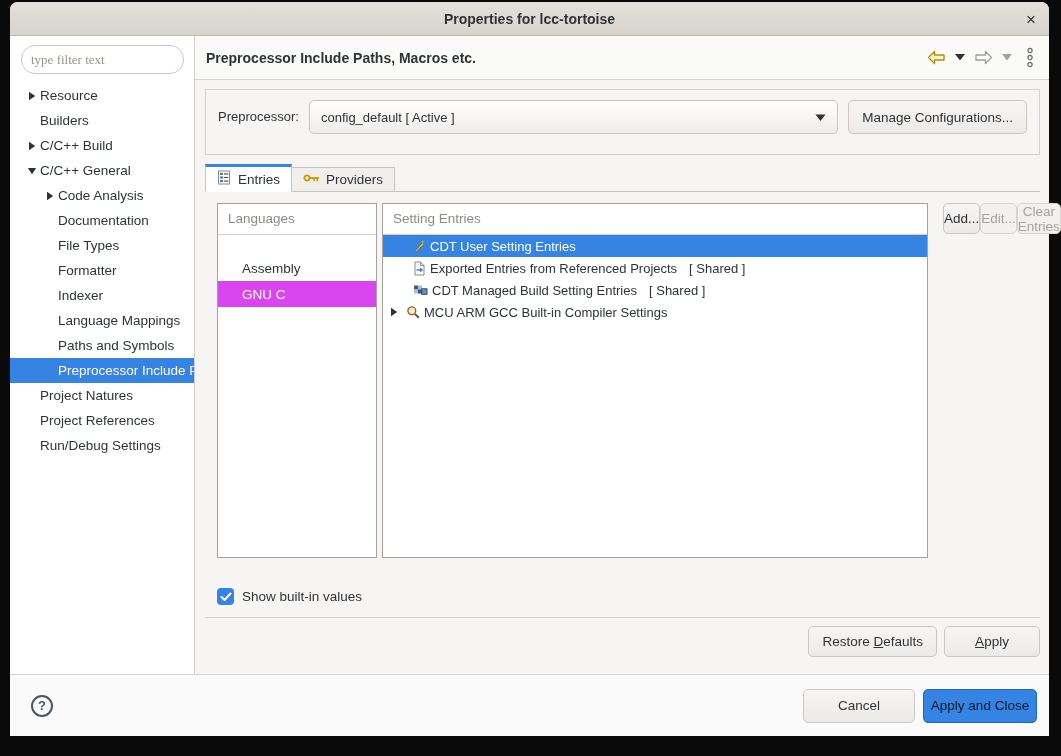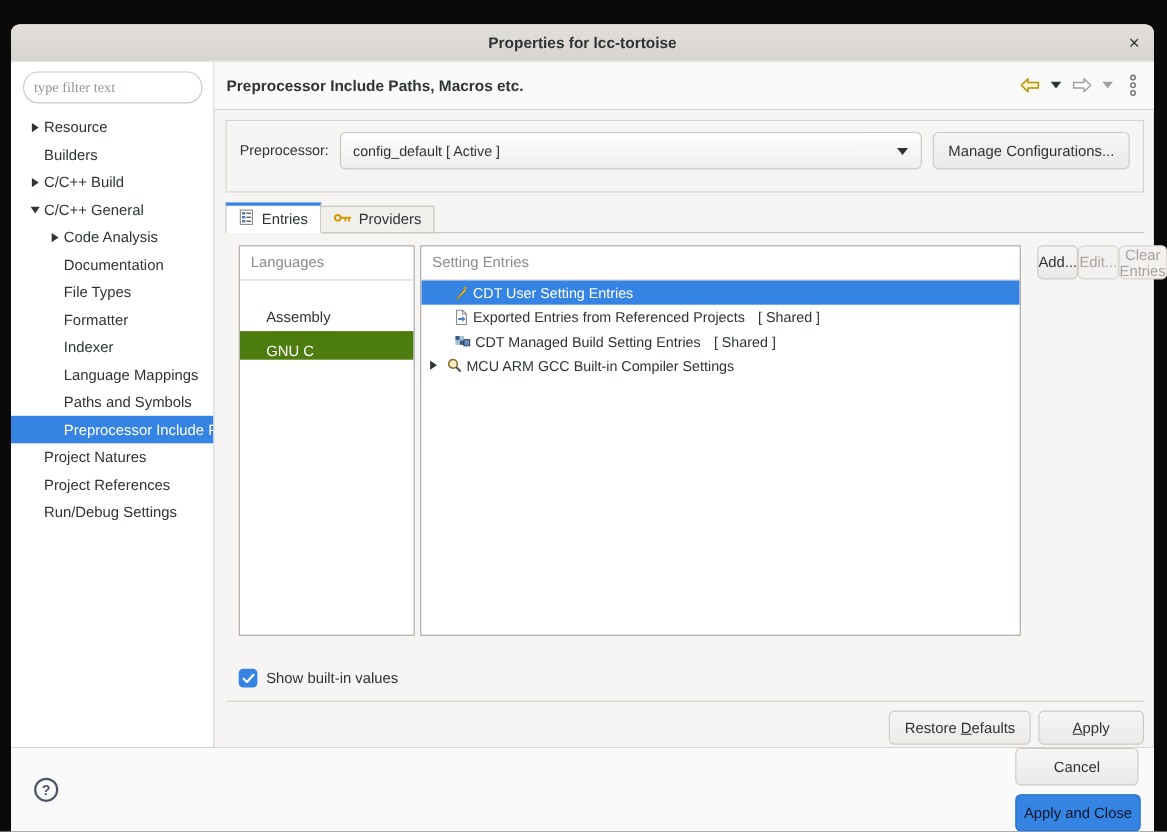--- a/index.html
+++ b/index.html
@@ -1,19 +1,19 @@
 <!DOCTYPE html>
 <html><head>
 <meta charset="utf-8">
 <style>
   * { margin:0; padding:0; box-sizing:border-box; }
   html,body { width:1061px; height:756px; }
   body { background:#0a0a0a; font-family:"Liberation Sans","DejaVu Sans",sans-serif; color:#2e3436; overflow:hidden; position:relative; }
 
-  .dialog { position:absolute; left:10px; top:22px; width:1039px; height:734px;
+  .dialog { position:absolute; left:10px; top:2px; width:1039px; height:734px;
             display:flex; flex-direction:column; background:#f6f5f4; border-radius:8px 8px 0 0; }
 
   
   .titlebar { flex:0 0 34px; background:linear-gradient(#e3dfdb,#d7d3cf); border-bottom:1px solid #bdb8b3;
               border-radius:8px 8px 0 0; display:flex; align-items:center; justify-content:center; position:relative; }
   .titlebar .title { font-weight:bold; font-size:14px; color:#2e3436; }
   .titlebar .close { position:absolute; right:13px; top:50%; transform:translateY(-50%);
                      font-size:17px; line-height:1; color:#2e3436; cursor:pointer; }
 
   .middle { flex:1; display:flex; min-height:0; }
@@ -54,21 +54,21 @@
          border:1px solid #c9c3bd; position:relative; top:1px; }
   .tab.active { background:#fff; border-top:3px solid #3584e4; border-bottom:1px solid #fff; height:28px; }
   .tab.inactive { background:#f1efec; height:25px; border-left:none; }
 
   .panes { flex:0 0 355px; margin-top:11px; display:flex; padding-left:12px; }
   .list { background:#fff; border:1px solid #a8a29c; display:flex; flex-direction:column; overflow:hidden; }
   .languages-list { width:160px; margin-right:5px;gap:20px; }
   .entries-listbox { flex:1; margin-right:15px; }
   .list-header { flex:0 0 31px; line-height:30px; padding:0 10px; color:#8e8a86; font-size:13.5px; border-bottom:1px solid #d5d0cb; }
   .lang-item { height:26px; display:flex; align-items:center; padding-left:24px; font-size:13.5px; cursor:pointer; }
-  .lang-item.selected { background:#4d7c0f; color:#fff;align-items:flex-end; }
+  .lang-item.selected { background:#d946ef; color:#fff; }
   .entry-row { height:22px; display:flex; align-items:center; font-size:13px; padding-left:30px; white-space:nowrap; cursor:pointer; }
   .entry-row.has-expander { padding-left:7px; }
   .entry-row .row-expander { flex:0 0 16px; display:flex; align-items:center; }
   .entry-row .eicon { display:flex; align-items:center; margin-right:4px; }
   .entry-row.selected { background:#3584e4; color:#fff; }
   .entry-row .suffix { margin-left:12px; }
 
   .side-buttons { width:97px; display:flex; flex-direction:row; }
   .sbtn { width:97px; height:31px; margin-bottom:7px; font-size:13.5px; padding:0; }
   .sbtn.gap { margin-top:17px; }
@@ -79,21 +79,21 @@
   .sep { margin-top:12px; border-top:1px solid #d5d0cb; }
   .apply-row { margin-top:8px; display:flex; justify-content:flex-end; gap:7px; }
   .apply-row .gbtn { height:31px; }
   .btn-apply { width:96px; }
 
   
   .footer { flex:0 0 62px; border-top:1px solid #d8d4d0; background:#fbfafa; display:flex; align-items:center;
             justify-content:space-between; padding:0 12px; border-radius:0; }
   .help { width:22px; height:22px; margin-left:9px; border:2px solid #4a5569; border-radius:50%;
           display:flex; align-items:center; justify-content:center; font-size:13px; font-weight:bold; color:#4a5569; cursor:pointer; }
-  .footer-btns { display:flex; gap:8px;flex-direction:column; }
+  .footer-btns { display:flex; gap:8px; }
   .btn-cancel { width:112px; }
   .btn-primary { width:114px; height:34px; background:#3584e4; border:1px solid #1a66c0; color:#0f172a;
                  border-radius:5px; font-family:inherit; font-size:13.5px; cursor:pointer; }
   u { text-decoration:underline; }
 </style>
 </head>
 <body>
 
 <div class="dialog">
 

